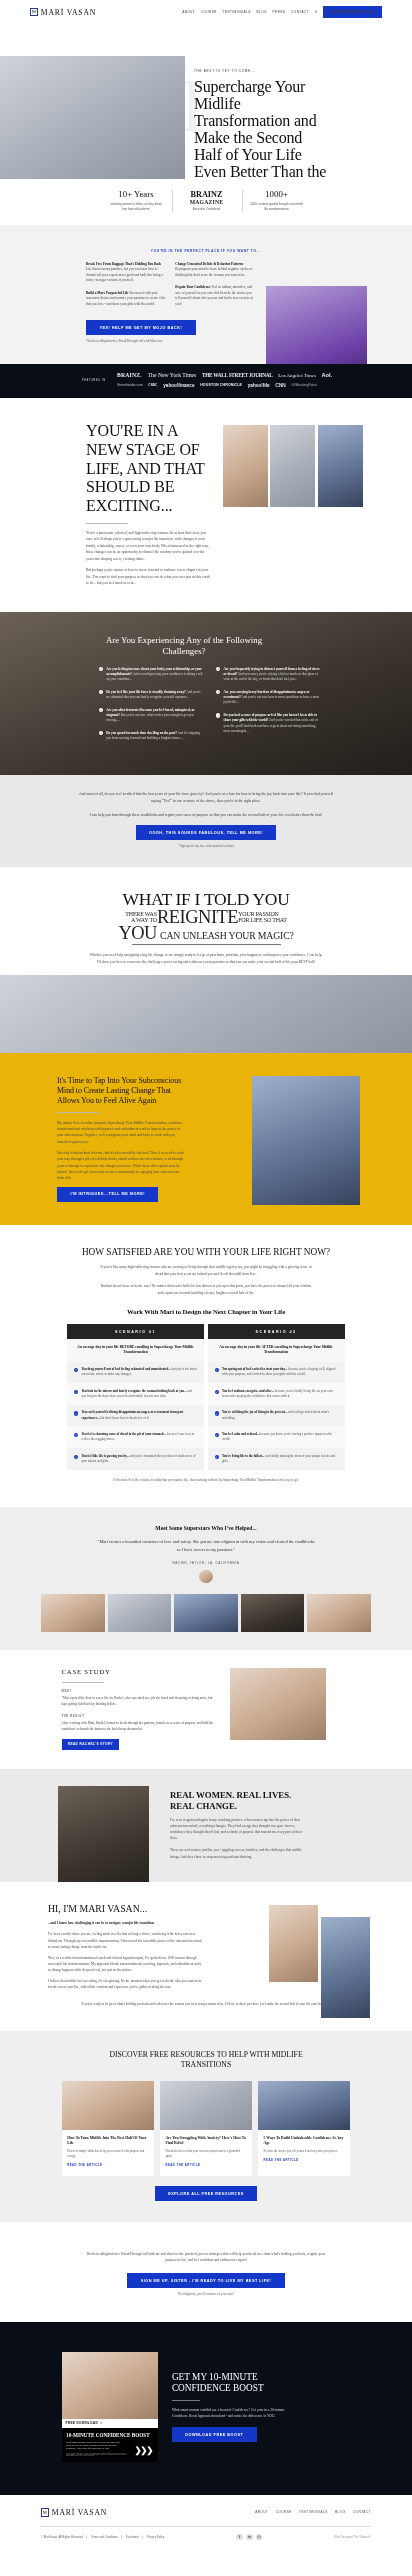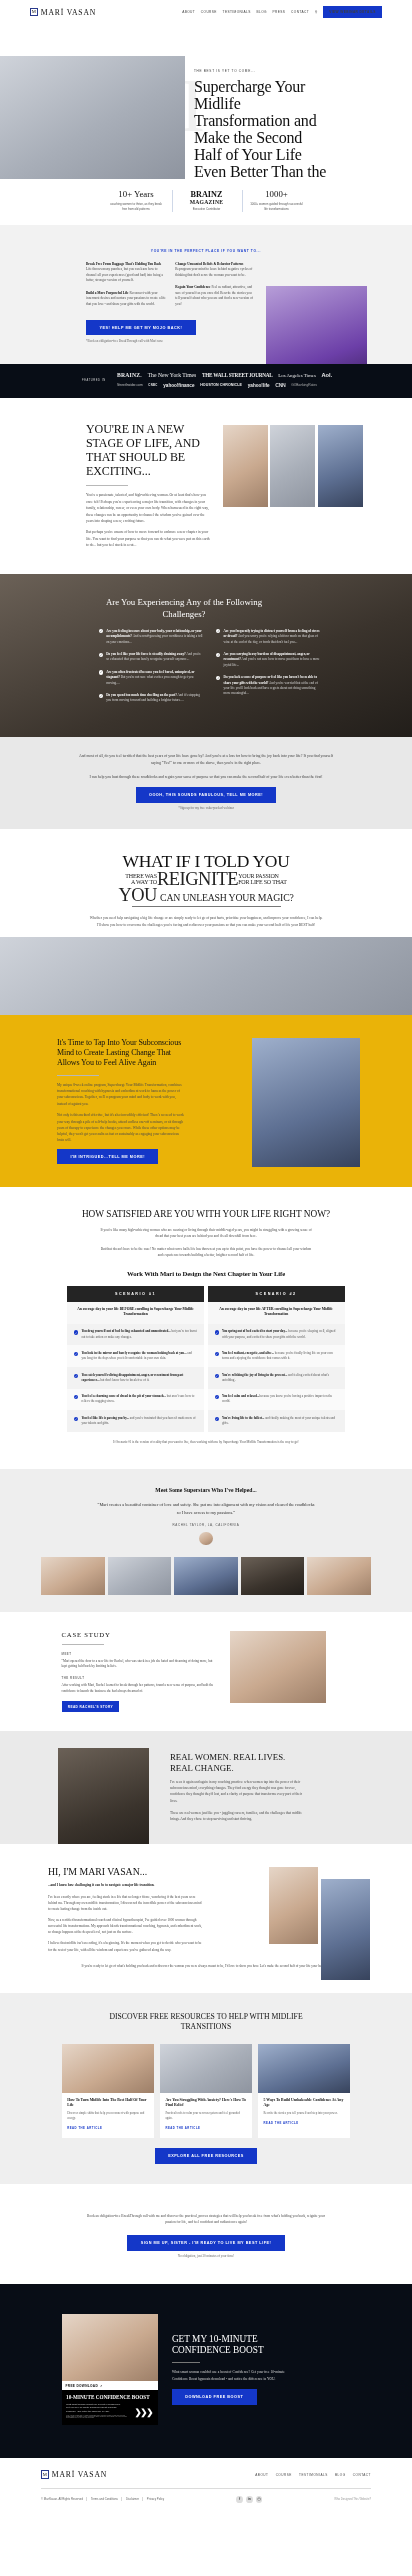--- a/index.html
+++ b/index.html
@@ -98,21 +98,21 @@
   .pl-cnbc { font-size: 2.8px; font-weight: bold; letter-spacing: 0.3px; }
   .pl-yahoo { font-weight: bold; font-size: 4.6px; }
   .pl-hc { font-weight: bold; font-size: 3.6px; letter-spacing: 0.1px; }
   .pl-cnn { font-weight: bold; font-size: 5.2px; letter-spacing: -0.3px; opacity:.8; }
   .pl-gbr { font-size: 3.3px; color: #bbb; }
 
   
   .stage { position: relative; padding: 24px 0 20.6px; background: #fff; overflow: hidden; }
   .stage-copy { width: 126px; margin-left: 86px; }
   .stage h2 {
-    font-family: "Liberation Serif", serif; font-size: 12px; line-height: 1.18;
+    font-family: "Liberation Serif", serif; font-size: 16px; line-height: 1.18;
     color: #111; font-weight: normal; letter-spacing: -0.1px;
   }
   .rule { width: 42px; height: 0.5px; background: #b8b8b8; margin: 6.7px 0 6.7px; }
   .stage p { font-family: "Liberation Serif", serif; font-size: 3.6px; line-height: 1.78; color: #4a4a4a; margin-bottom: 5.2px; }
   .stage-photos { position: absolute; right: 49px; top: 27px; display: flex; gap: 2.6px; }
   .sp { width: 45px; height: 82px; }
 
   
   .challenges { position: relative; background: #2c2c2e; padding: 23px 0 26px; overflow: hidden; }
   .challenges h2 {
@@ -187,21 +187,21 @@
   .case-copy { width: 155px; }
   .case h3 { font-family: "Liberation Serif", serif; font-size: 6.7px; color: #111; letter-spacing: 0.8px; font-weight: normal; }
   .case-sub { font-size: 2.9px; letter-spacing: 0.5px; color: #777; text-transform: uppercase; margin-top: 6.2px; font-weight: bold; }
   .case p { font-family: "Liberation Serif", serif; font-size: 3.3px; line-height: 1.75; color: #4a4a4a; margin-top: 3.1px; }
   .case-photo { width: 96px; height: 72px; }
 
   
   .real { background: #eaeaea; position: relative; padding: 21.6px 0 21.6px; overflow: hidden; }
   .real-photo { position: absolute; left: 58px; top: 17.5px; width: 91px; height: 111px; }
   .real-copy { width: 139px; margin-left: 170px; }
-  .real h2 { font-family: "Liberation Serif", serif; font-size: 8.8px; line-height: 1.18; color: #111; font-weight: normal; }
+  .real h2 { font-family: "Liberation Serif", serif; font-size: 8.8px; line-height: 1.18; color: #111; font-weight: bold; }
   .real p { font-family: "Liberation Serif", serif; font-size: 3.5px; line-height: 1.8; color: #4a4a4a; margin-top: 5.7px; }
 
   
   .about { background: #fff; position: relative; padding: 21.6px 0 23px; overflow: hidden; }
   .about-copy { width: 155px; margin-left: 48px; }
   .about h2 { font-family: "Liberation Serif", serif; font-size: 9.8px; line-height: 1.2; color: #111; font-weight: normal; }
   .about p { font-family: "Liberation Serif", serif; font-size: 3.4px; line-height: 1.78; color: #4a4a4a; margin-top: 5.2px; }
   .about-photos { position: absolute; right: 42px; top: 23px; display: flex; gap: 3.1px; align-items: flex-start; }
   .ap1 { width: 49px; height: 77px; }
   .ap2 { width: 49px; height: 101px; margin-top: 12.4px; }

